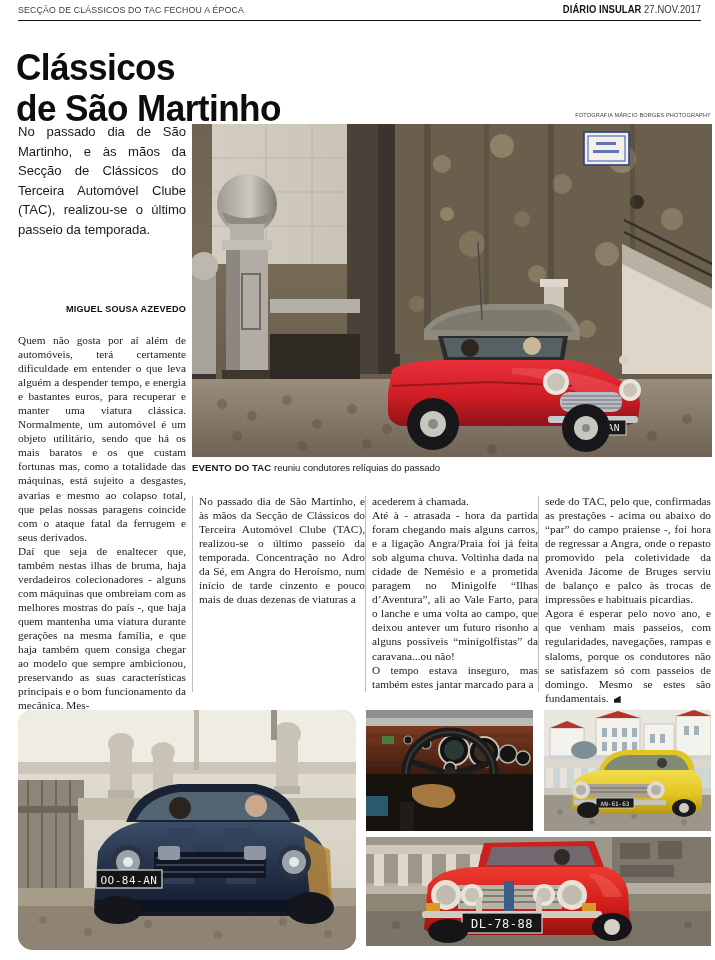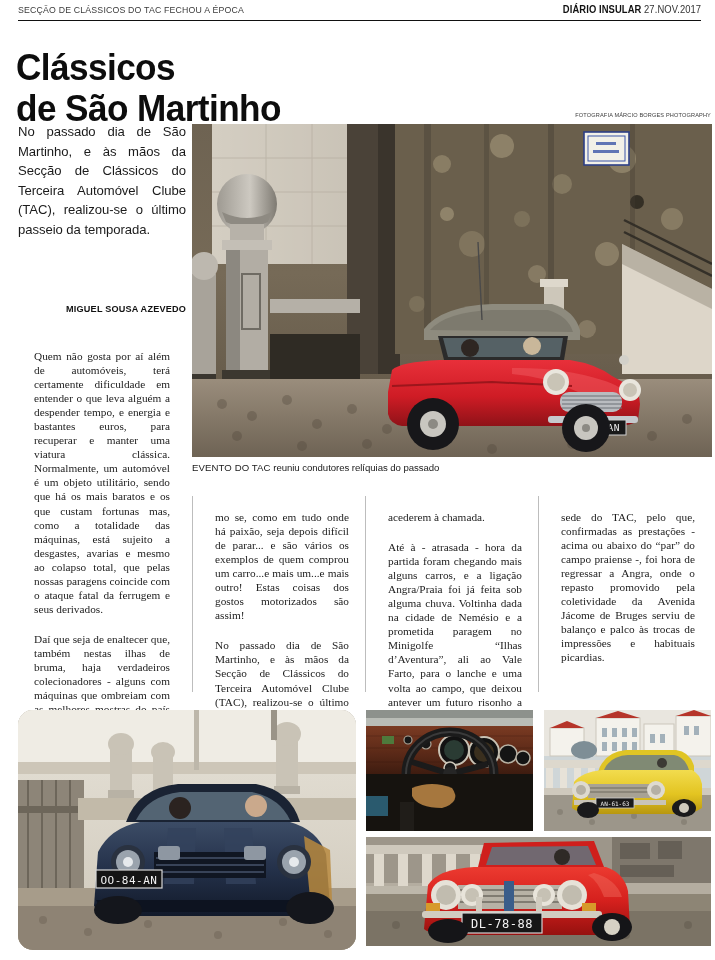--- a/index.html
+++ b/index.html
@@ -113,21 +113,21 @@
   
   .col {
     position: absolute;
     font-family: "Liberation Serif", serif;
     font-size: 11.3px;
     line-height: 14.05px;
     text-align: justify;
     color: #1c1c1c;
     hyphens: manual;
   }
-  .col p { margin: 16px; }
+  .col p { margin: 0; }
 
   #col1 { left: 18px;  top: 333px; width: 168px; }
   #col2 { left: 199px; top: 494px; width: 166px; }
   #col3 { left: 372px; top: 494px; width: 166px; }
   #col4 { left: 545px; top: 494px; width: 166px; }
 
   .endmark {
     display: inline-block;
     width: 7px;
     height: 7px;
@@ -172,21 +172,21 @@
   .caption {
     position: absolute;
     left: 192px;
     top: 462px;
     width: 430px;
     font-size: 9.6px;
     line-height: 12px;
     color: #1a1a1a;
     white-space: nowrap;
   }
-  .caption b { font-weight: normal; letter-spacing: 0.1px; }
+  .caption b { font-weight: bold; letter-spacing: 0.1px; }
   .caption span.cap-text { letter-spacing: -0.05px; }
 
   
 </style>
 </head>
 <body>
 
 <div class="page">
 
   <div class="masthead">
@@ -393,30 +393,30 @@
   <div class="caption">
     <b>EVENTO DO TAC</b>
     <span class="cap-text">reuniu condutores relíquias do passado</span>
   </div>
 
   <div class="col" id="col1">
       <p>Quem não gosta por aí além de automóveis, terá certamente dificuldade em entender o que leva alguém a despender tempo, e energia e bastantes euros, para recuperar e manter uma viatura clássica. Normalmente, um automóvel é um objeto utilitário, sendo que há os mais baratos e os que custam fortunas mas, como a totalidade das máquinas, está sujeito a desgastes, avarias e mesmo ao colapso total, que pelas nossas paragens coincide com o ataque fatal da ferrugem e seus derivados.</p>
       <p>Daí que seja de enaltecer que, também nestas ilhas de bruma, haja verdadeiros colecionadores - alguns com máquinas que ombreiam com as melhores mostras do país -, que haja quem mantenha uma viatura durante gerações na mesma família, e que haja também quem consiga chegar ao modelo que sempre ambicionou, preservando as suas características principais e o bom funcionamento da mecânica. Mes-</p>
     </div>
   <div class="col" id="col2">
-      <p>mo se, como em tudo onde há paixão, seja depois difícil de parar... e são vários os exemplos de quem comprou um carro...e mais um...e mais outro! Estas coisas dos gostos motorizados são assim!</p>
       <p>No passado dia de São Martinho, e às mãos da Secção de Clássicos do Terceira Automóvel Clube (TAC), realizou-se o último passeio da temporada. Concentração no Adro da Sé, em Angra do Heroísmo, num início de tarde cinzento e pouco mais de duas dezenas de viaturas a</p>
     </div>
   <div class="col" id="col3">
       <p>acederem à chamada.</p>
       <p>Até à - atrasada - hora da partida foram chegando mais alguns carros, e a ligação Angra/Praia foi já feita sob alguma chuva. Voltinha dada na cidade de Nemésio e a prometida paragem no Minigolfe “Ilhas d’Aventura”, ali ao Vale Farto, para o lanche e uma volta ao campo, que deixou antever um futuro risonho a alguns possíveis “minigolfistas” da caravana...ou não!</p>
       <p>O tempo estava inseguro, mas também estes jantar marcado para a</p>
     </div>
   <div class="col" id="col4">
       <p>sede do TAC, pelo que, confirmadas as prestações - acima ou abaixo do “par” do campo praiense -, foi hora de regressar a Angra, onde o repasto promovido pela coletividade da Avenida Jácome de Bruges serviu de balanço e palco às trocas de impressões e habituais picardias.</p>
+      <p>Agora é esperar pelo novo ano, e que venham mais passeios, com regularidades, navegações, rampas e slaloms, porque os condutores não se satisfazem só com passeios de domingo. Mesmo se estes são fundamentais.<span class="endmark"></span></p>
     </div>
 
   <div class="gutter" style="left:192px; top:496px; height:196px;"></div>
   <div class="gutter" style="left:365px; top:496px; height:196px;"></div>
   <div class="gutter" style="left:538px; top:496px; height:196px;"></div>
 
   <div class="photo" id="photo-camaro">
     <svg viewBox="0 0 338 240" preserveAspectRatio="xMidYMid slice">
       <defs>
         <linearGradient id="camBody" x1="0" y1="0" x2="0" y2="1">

